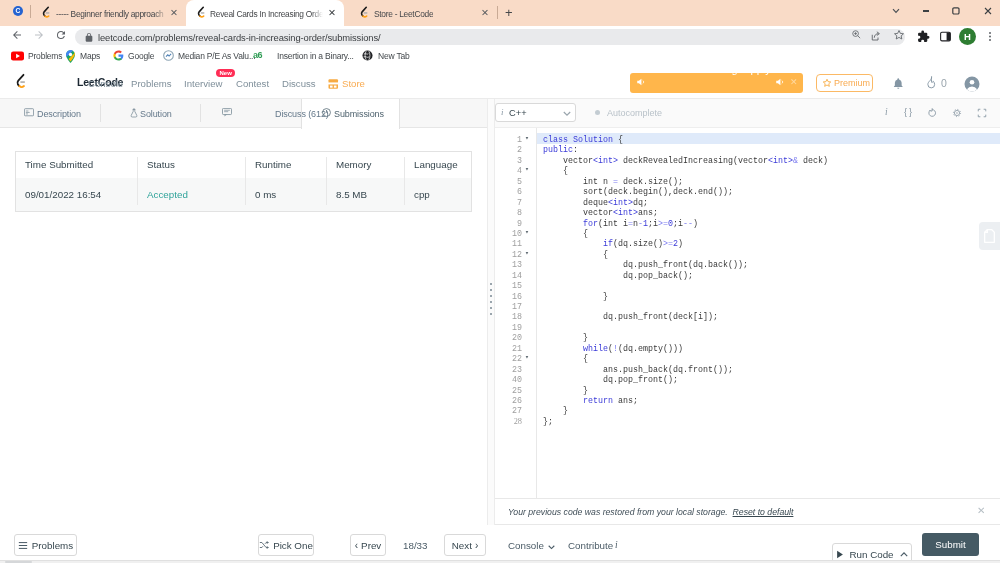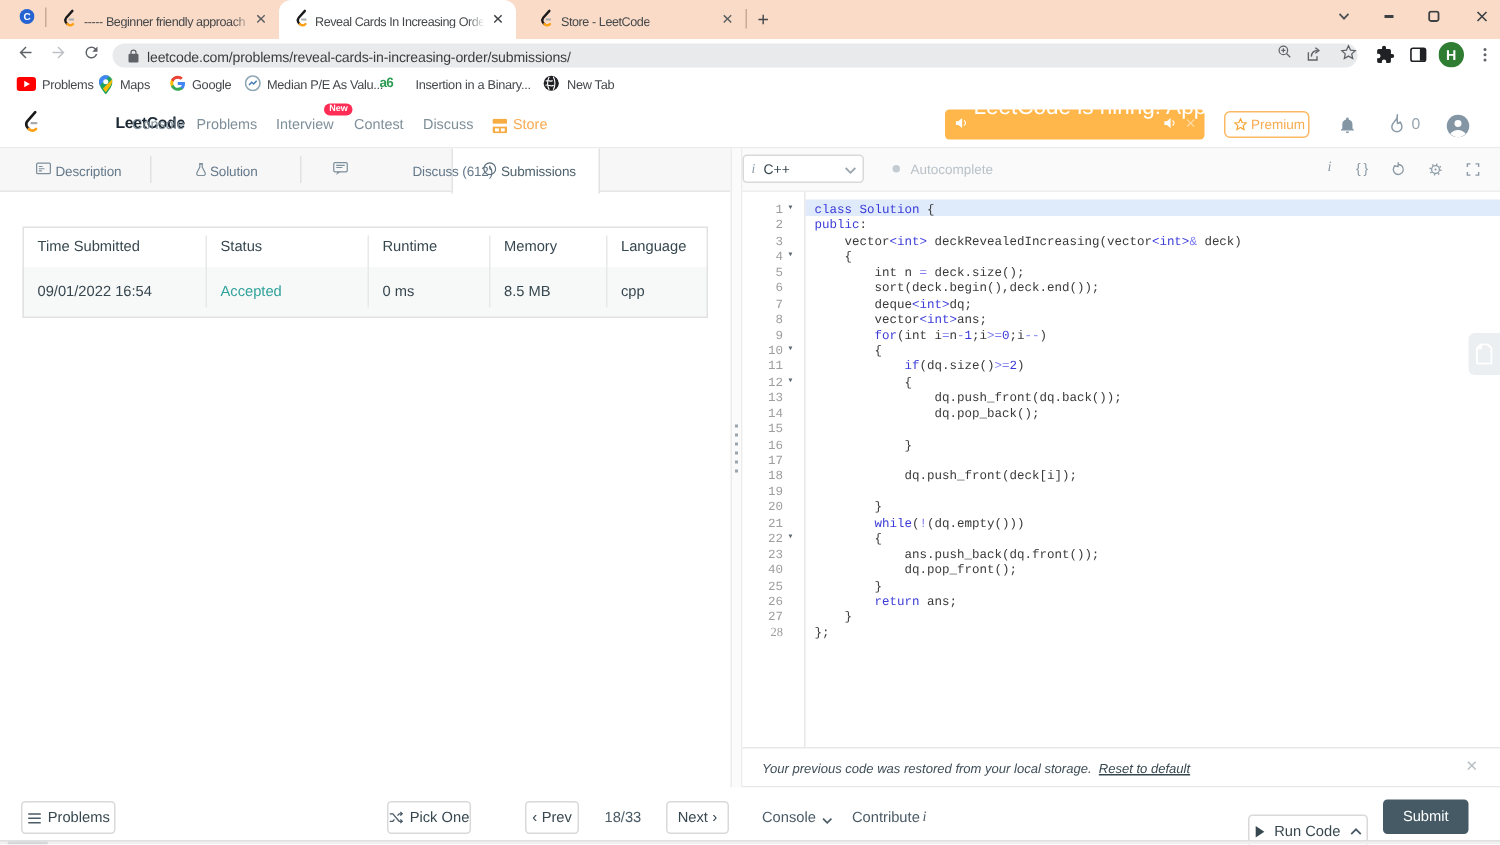--- a/index.html
+++ b/index.html
@@ -160,21 +160,21 @@
     <rect x="4.2" y="13.8" width="5.4" height="4.4" fill="#fff"></rect>
     <rect x="12.4" y="13.8" width="5.4" height="4.4" fill="#fff"></rect>
   </svg>
 <div class="lcnav" style="left:342px;color:#f9ab51;">Store</div>
 
 <div class="abs" style="left:630px;top:72.5px;width:173px;height:20px;background:#ffb64b;border-radius:3px;"></div>
 <svg class="ico" style="left:636px;top:77px;" width="10" height="10" viewBox="0 0 24 24">
     <path d="M3 9v6h4l6 5V4L7 9H3z" fill="#fff"></path>
     <path d="M16 8c1.5 1 2.5 2.4 2.5 4s-1 3-2.5 4" stroke="#fff" stroke-width="1.8" fill="none"></path>
   </svg>
-<div class="abs" style="left:649px;top:63px;font-size:15px;color:#fff;">LeetCode is hiring! Apply NOW.</div>
+<div class="abs" style="left:649px;top:63px;font-size:11px;color:#fff;">LeetCode is hiring! Apply NOW.</div>
 <svg class="ico" style="left:775px;top:77px;" width="10" height="10" viewBox="0 0 24 24">
     <path d="M3 9v6h4l6 5V4L7 9H3z" fill="#fff"></path>
     <path d="M16 8c1.5 1 2.5 2.4 2.5 4s-1 3-2.5 4" stroke="#fff" stroke-width="1.8" fill="none"></path>
   </svg>
 <div class="abs" style="left:790px;top:76.5px;font-size:9px;color:#ffd9a0;">✕</div>
 
 <div class="abs" style="left:816px;top:73.5px;width:57px;height:18px;box-sizing:border-box;border:1.2px solid #fbb965;border-radius:4px;"></div>
 <svg class="ico" style="left:822px;top:77.5px;" width="10" height="10" viewBox="0 0 24 24">
     <path d="M12 3l2.7 5.8 6.3.7-4.7 4.3 1.3 6.2-5.6-3.2-5.6 3.2 1.3-6.2L3 9.5l6.3-.7L12 3z" fill="none" stroke="#f7a636" stroke-width="2"></path>
   </svg>

